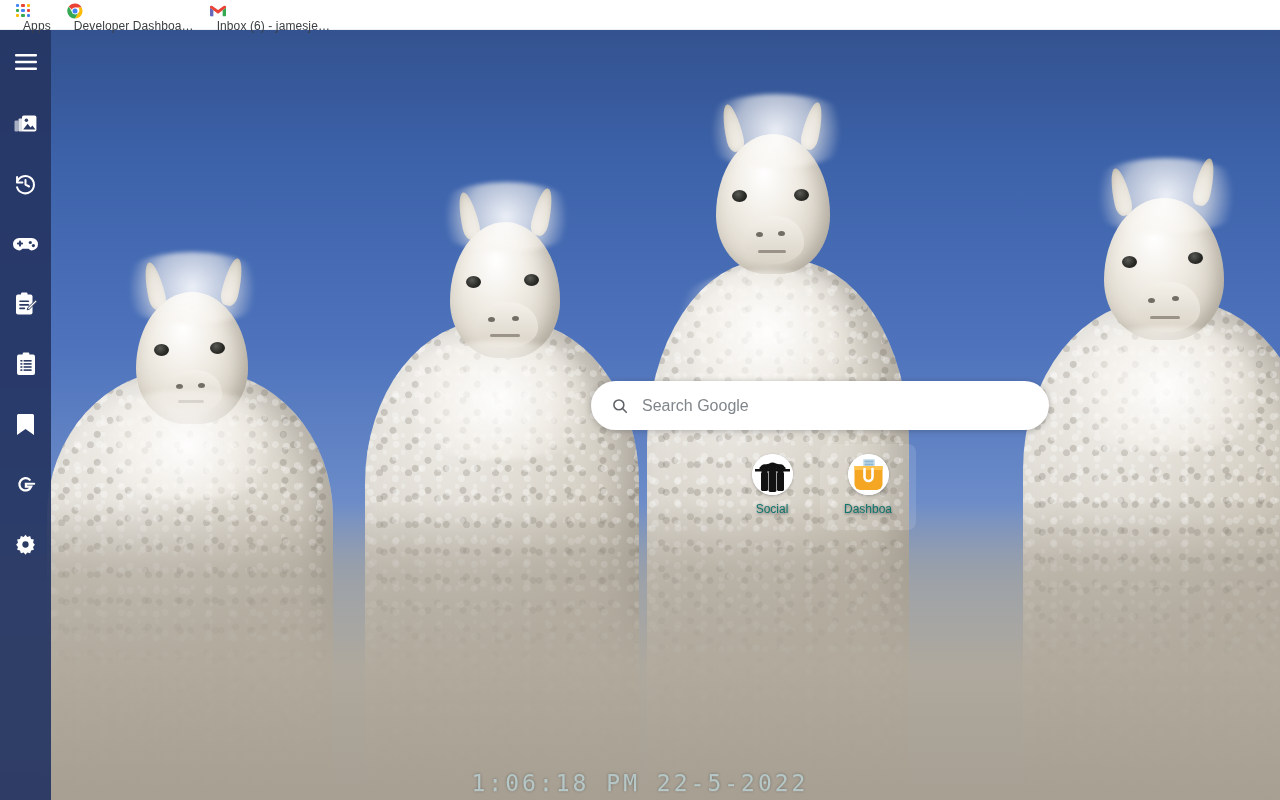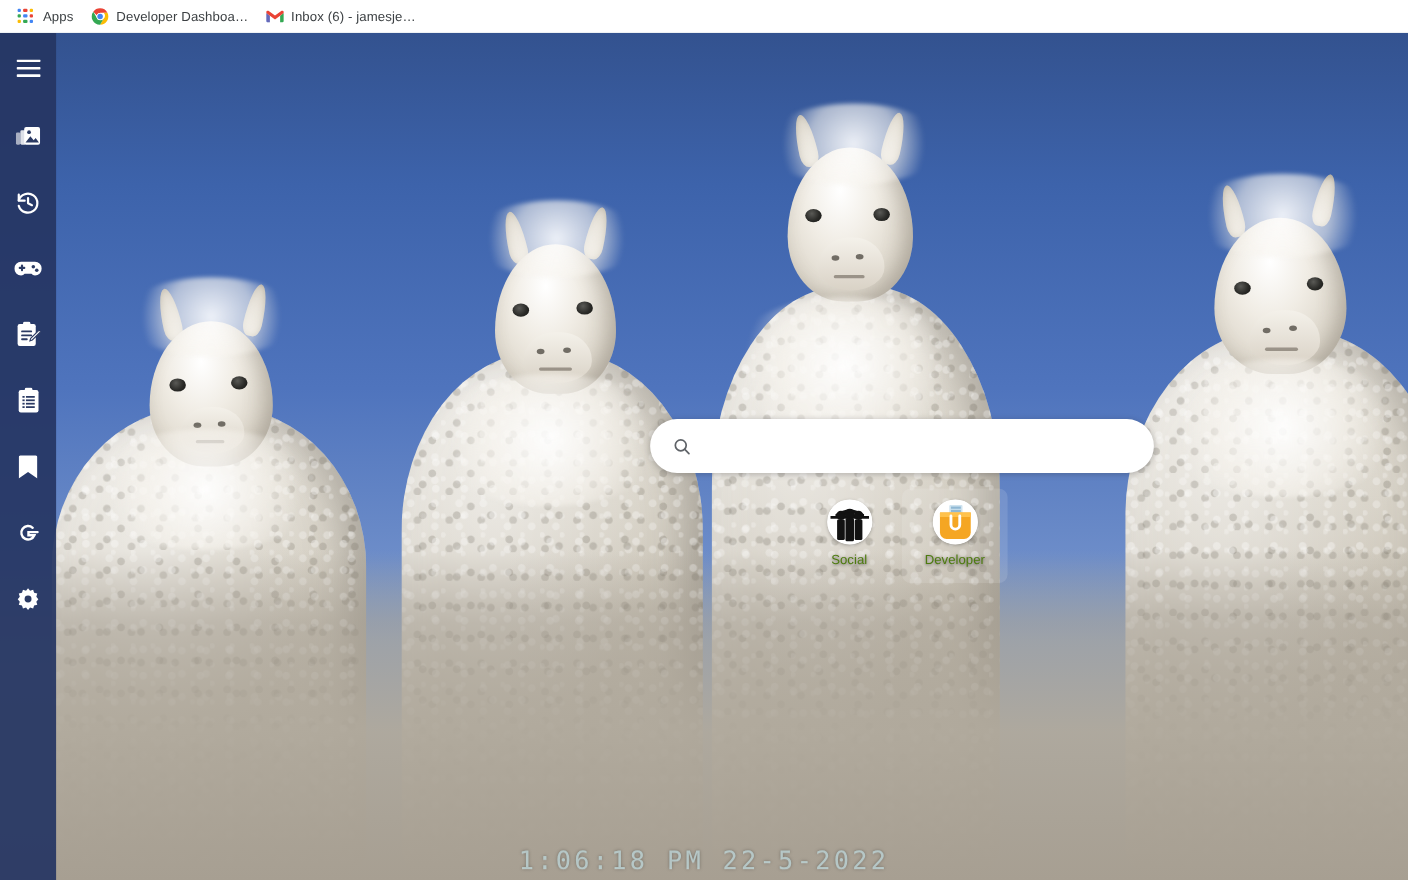--- a/index.html
+++ b/index.html
@@ -15,26 +15,27 @@
   #bookmarks-bar {
     position: absolute; top: 0; left: 0;
     width: 1280px; height: 30px;
     background: #ffffff;
     display: flex; align-items: center;
     padding-left: 12px;
     z-index: 50;
     border-bottom: 1px solid #eef1f4;
   }
   .bm-item {
-    display: flex; align-items: center;
+    display: flex; 
     height: 24px;
     padding: 0 8px 0 4px;
     border-radius: 4px;
     cursor: pointer;
     margin-right: 4px;
+    flex-direction: column;
   }
   .bm-label {
     font-size: 12px;
     color: #3c4043;
     white-space: nowrap;
     margin-left: 7px;
     letter-spacing: .1px;
   }
   .bm-ico { width: 16px; height: 16px; flex: 0 0 16px; position: relative; }
 
@@ -163,21 +164,21 @@
   }
   .tile.hovered { background: rgba(255,255,255,0.12); }
   .tile-icon {
     width:41px; height:41px; border-radius:50%;
     display:flex; align-items:center; justify-content:center;
     overflow:hidden;
     box-shadow: 0 1px 3px rgba(0,0,0,.25);
   }
   .tile-label {
     margin-top:7px;
-    font-size:12px; color:#4d7c0f;
+    font-size:12px; color:#0f766e;
     text-shadow: 0 1px 3px rgba(0,0,0,.55);
     white-space:nowrap;
   }
 
   
   #clock {
     position:absolute; left:0; right:0; top:770px;
     text-align:center;
     font-family:"DejaVu Sans Mono", monospace;
     font-size:23px;
@@ -268,20 +269,21 @@
   <div id="ground"></div>
 </div>
 
 <div id="search-box">
   <span id="search-icon">
     <svg width="18" height="18" viewBox="0 0 24 24" fill="none" stroke="#5f6368" stroke-width="2.1" stroke-linecap="round">
       <circle cx="10.5" cy="10.5" r="6.6"></circle>
       <line x1="15.4" y1="15.4" x2="20.4" y2="20.4"></line>
     </svg>
   </span>
+  <input id="search-input" type="text" autocomplete="off" placeholder="Search Google" value="" style="">
 </div>
 
 <div id="shortcuts">
 
   <div class="tile">
     <span class="tile-icon" style="background:#ffffff;">
       <svg width="41" height="41" viewBox="0 0 41 41">
         <circle cx="20.5" cy="20.5" r="20.5" fill="#ffffff"></circle>
         <path d="M3 15 L38 15 L38 17.5 L3 17.5 Z" fill="#121212"></path>
         <g fill="#121212">
@@ -303,21 +305,21 @@
       <svg width="41" height="41" viewBox="0 0 41 41">
         <circle cx="20.5" cy="20.5" r="20.5" fill="#ffffff"></circle>
         <rect x="15" y="5" width="12" height="9" rx="1" fill="#cfe3ef"></rect>
         <rect x="16.5" y="6.5" width="9" height="2" fill="#8fb8d4"></rect>
         <rect x="16.5" y="9.5" width="9" height="2" fill="#8fb8d4"></rect>
         <path d="M6.5 12 H34.5 V30 a6 6 0 0 1 -6 6 H12.5 a6 6 0 0 1 -6 -6 Z" fill="#f5a623"></path>
         <path d="M6.5 12 H34.5 V16 H6.5 Z" fill="#ffc24d"></path>
         <path d="M16.5 15 v8 a4 4 0 0 0 8 0 v-8" fill="none" stroke="#ffffff" stroke-width="2.6" stroke-linecap="round"></path>
       </svg>
     </span>
-    <span class="tile-label">Developer</span>
+    <span class="tile-label">Dashboa</span>
   </div>
 
 </div>
 
 <div id="clock">1:06:18 PM 22-5-2022</div>
 
 <div id="sidebar">
 
   <div class="side-btn" style="height:64px;">
     <span>

